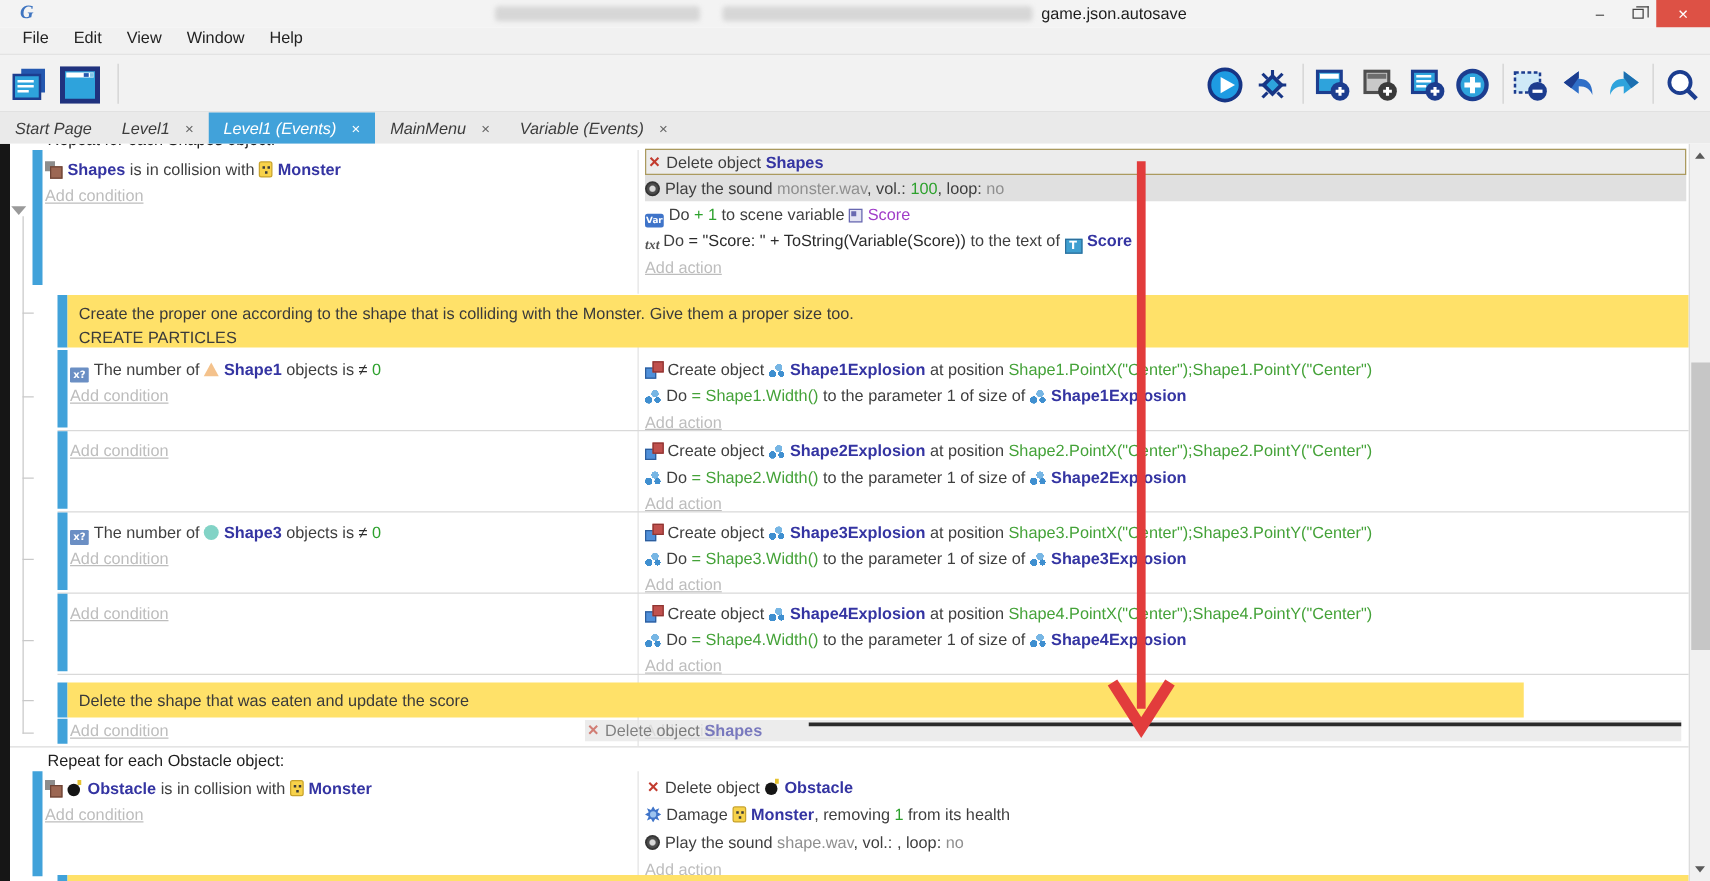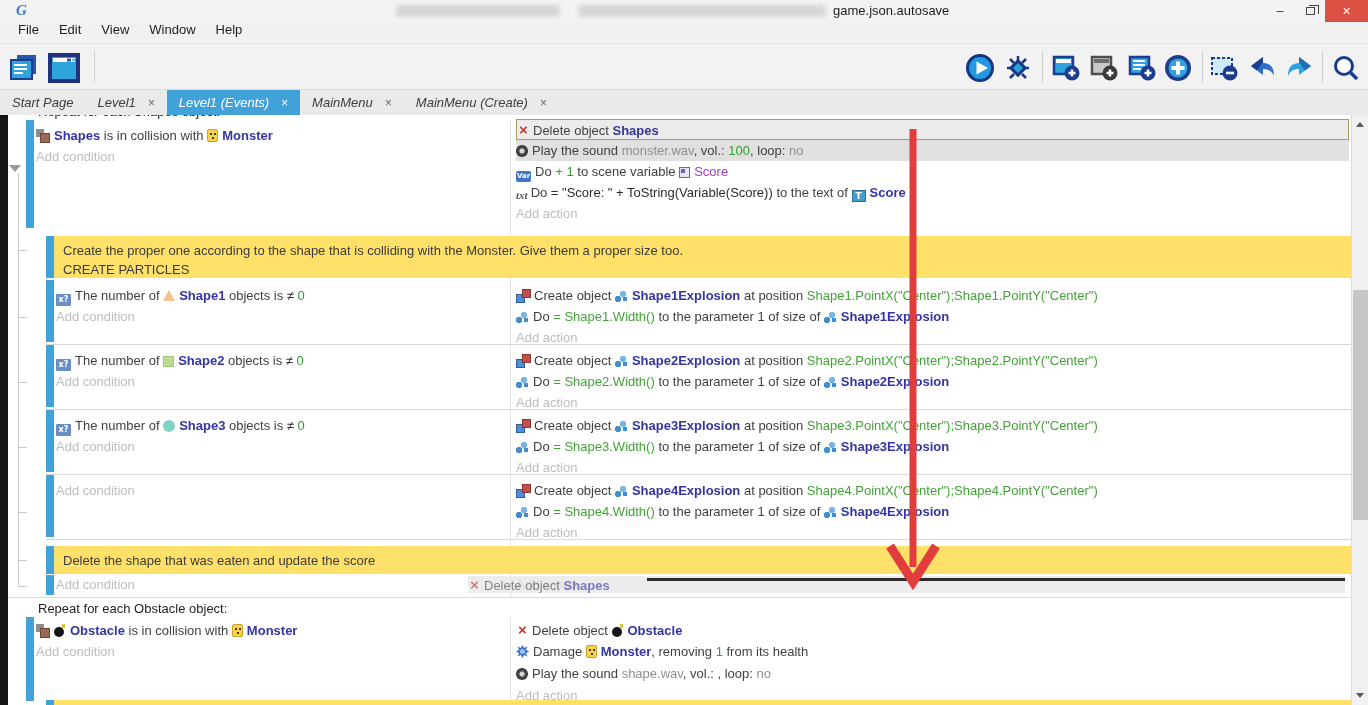--- a/index.html
+++ b/index.html
@@ -52,21 +52,21 @@
   .subsep{position:absolute;left:46px;width:1305px;height:1px;background:#d9d9d9;}
 
   .row{height:21px;line-height:21px;font-size:13px;white-space:pre;color:#3f3f3f;}
   .seg-t{color:#3f3f3f;}
   .seg-dark{color:#2b2b2b;}
   .seg-obj{color:var(--objcol);font-weight:bold;}
   .seg-green{color:var(--green);}
   .seg-expr{color:#44a238;}
   .seg-gray{color:var(--gray);}
   .seg-purple{color:#a03cc8;}
-  .seg-ph{color:var(--ph);}
+  .seg-ph{color:var(--ph);text-decoration:underline;}
 
   .sel-row{background:#ececec;border:1px solid #ab9a5e;line-height:19px;}
   .gray-row{background:#e0e0e0;}
 
   .clip-header{left:38px;top:0;height:5px;overflow:hidden;width:400px;}
   .clip-header span{display:block;margin-top:-11px;font-size:13px;color:#222;}
 
   .evt-header{font-size:13px;color:#1f1f1f;line-height:16px;}
 
   .comment{position:absolute;left:46px;}
@@ -272,21 +272,21 @@
       </div>
     <div class="tab active">
         <span>Level1 (Events)</span>
         <span class="tab-close">×</span>
       </div>
     <div class="tab">
         <span>MainMenu</span>
         <span class="tab-close">×</span>
       </div>
     <div class="tab">
-        <span>MainMenu (Create)</span>
+        <span>Variable (Events)</span>
         <span class="tab-close">×</span>
       </div>
   </div>
 
   <div class="sheet">
     <div class="abs black-strip"></div>
 
     <div class="abs treeline-v"></div>
     <div class="abs collapse-tri"></div>
     <div class="abs tree-stub" style="top:135px"></div>
@@ -333,21 +333,20 @@
     </div>
     <div class="abs" style="left:516px;top:170px;width:833px">
       <div class="row"><span class="icon i-create"></span><span class="seg-t">Create object </span><span class="icon i-particle"></span><span class="seg-obj">Shape1Explosion</span><span class="seg-t"> at position </span><span class="seg-expr">Shape1.PointX("Center");Shape1.PointY("Center")</span></div>
       <div class="row"><span class="icon i-particle"></span><span class="seg-t">Do </span><span class="seg-expr">= Shape1.Width()</span><span class="seg-t"> to the parameter 1 of size of </span><span class="icon i-particle"></span><span class="seg-obj">Shape1Explosion</span></div>
       <div class="row"><span class="seg-ph">Add action</span></div>
     </div>
     <div class="subsep" style="top:229px"></div>
 
     <div class="bluebar" style="left:46px;top:230px;height:62px"></div>
     <div class="abs" style="left:56px;top:235px;width:450px">
-      <div class="row"><span class="icon i-count"></span><span class="seg-t">The number of </span><span class="icon i-shape2"></span><span class="seg-obj">Shape2</span><span class="seg-t"> objects is </span><span class="seg-dark">≠ </span><span class="seg-green">0</span></div>
       <div class="row"><span class="seg-ph">Add condition</span></div>
     </div>
     <div class="abs" style="left:516px;top:235px;width:833px">
       <div class="row"><span class="icon i-create"></span><span class="seg-t">Create object </span><span class="icon i-particle"></span><span class="seg-obj">Shape2Explosion</span><span class="seg-t"> at position </span><span class="seg-expr">Shape2.PointX("Center");Shape2.PointY("Center")</span></div>
       <div class="row"><span class="icon i-particle"></span><span class="seg-t">Do </span><span class="seg-expr">= Shape2.Width()</span><span class="seg-t"> to the parameter 1 of size of </span><span class="icon i-particle"></span><span class="seg-obj">Shape2Explosion</span></div>
       <div class="row"><span class="seg-ph">Add action</span></div>
     </div>
     <div class="subsep" style="top:294px"></div>
 
     <div class="bluebar" style="left:46px;top:295px;height:62px"></div>
@@ -366,21 +365,21 @@
     <div class="abs" style="left:56px;top:365px;width:450px">
       <div class="row"><span class="seg-ph">Add condition</span></div>
     </div>
     <div class="abs" style="left:516px;top:365px;width:833px">
       <div class="row"><span class="icon i-create"></span><span class="seg-t">Create object </span><span class="icon i-particle"></span><span class="seg-obj">Shape4Explosion</span><span class="seg-t"> at position </span><span class="seg-expr">Shape4.PointX("Center");Shape4.PointY("Center")</span></div>
       <div class="row"><span class="icon i-particle"></span><span class="seg-t">Do </span><span class="seg-expr">= Shape4.Width()</span><span class="seg-t"> to the parameter 1 of size of </span><span class="icon i-particle"></span><span class="seg-obj">Shape4Explosion</span></div>
       <div class="row"><span class="seg-ph">Add action</span></div>
     </div>
     <div class="subsep" style="top:424px"></div>
 
-    <div class="comment" style="top:431px;width:1305px;height:28px">
+    <div class="comment" style="top:431px;width:1173px;height:28px">
       <div class="cbar"></div>
       <div class="cbody">
         <div class="cline">Delete the shape that was eaten and update the score</div>
       </div>
     </div>
 
     <div class="bluebar" style="left:46px;top:460px;height:20px"></div>
     <div class="abs" style="left:56px;top:459px">
       <div class="row"><span class="seg-ph">Add condition</span></div>
     </div>

